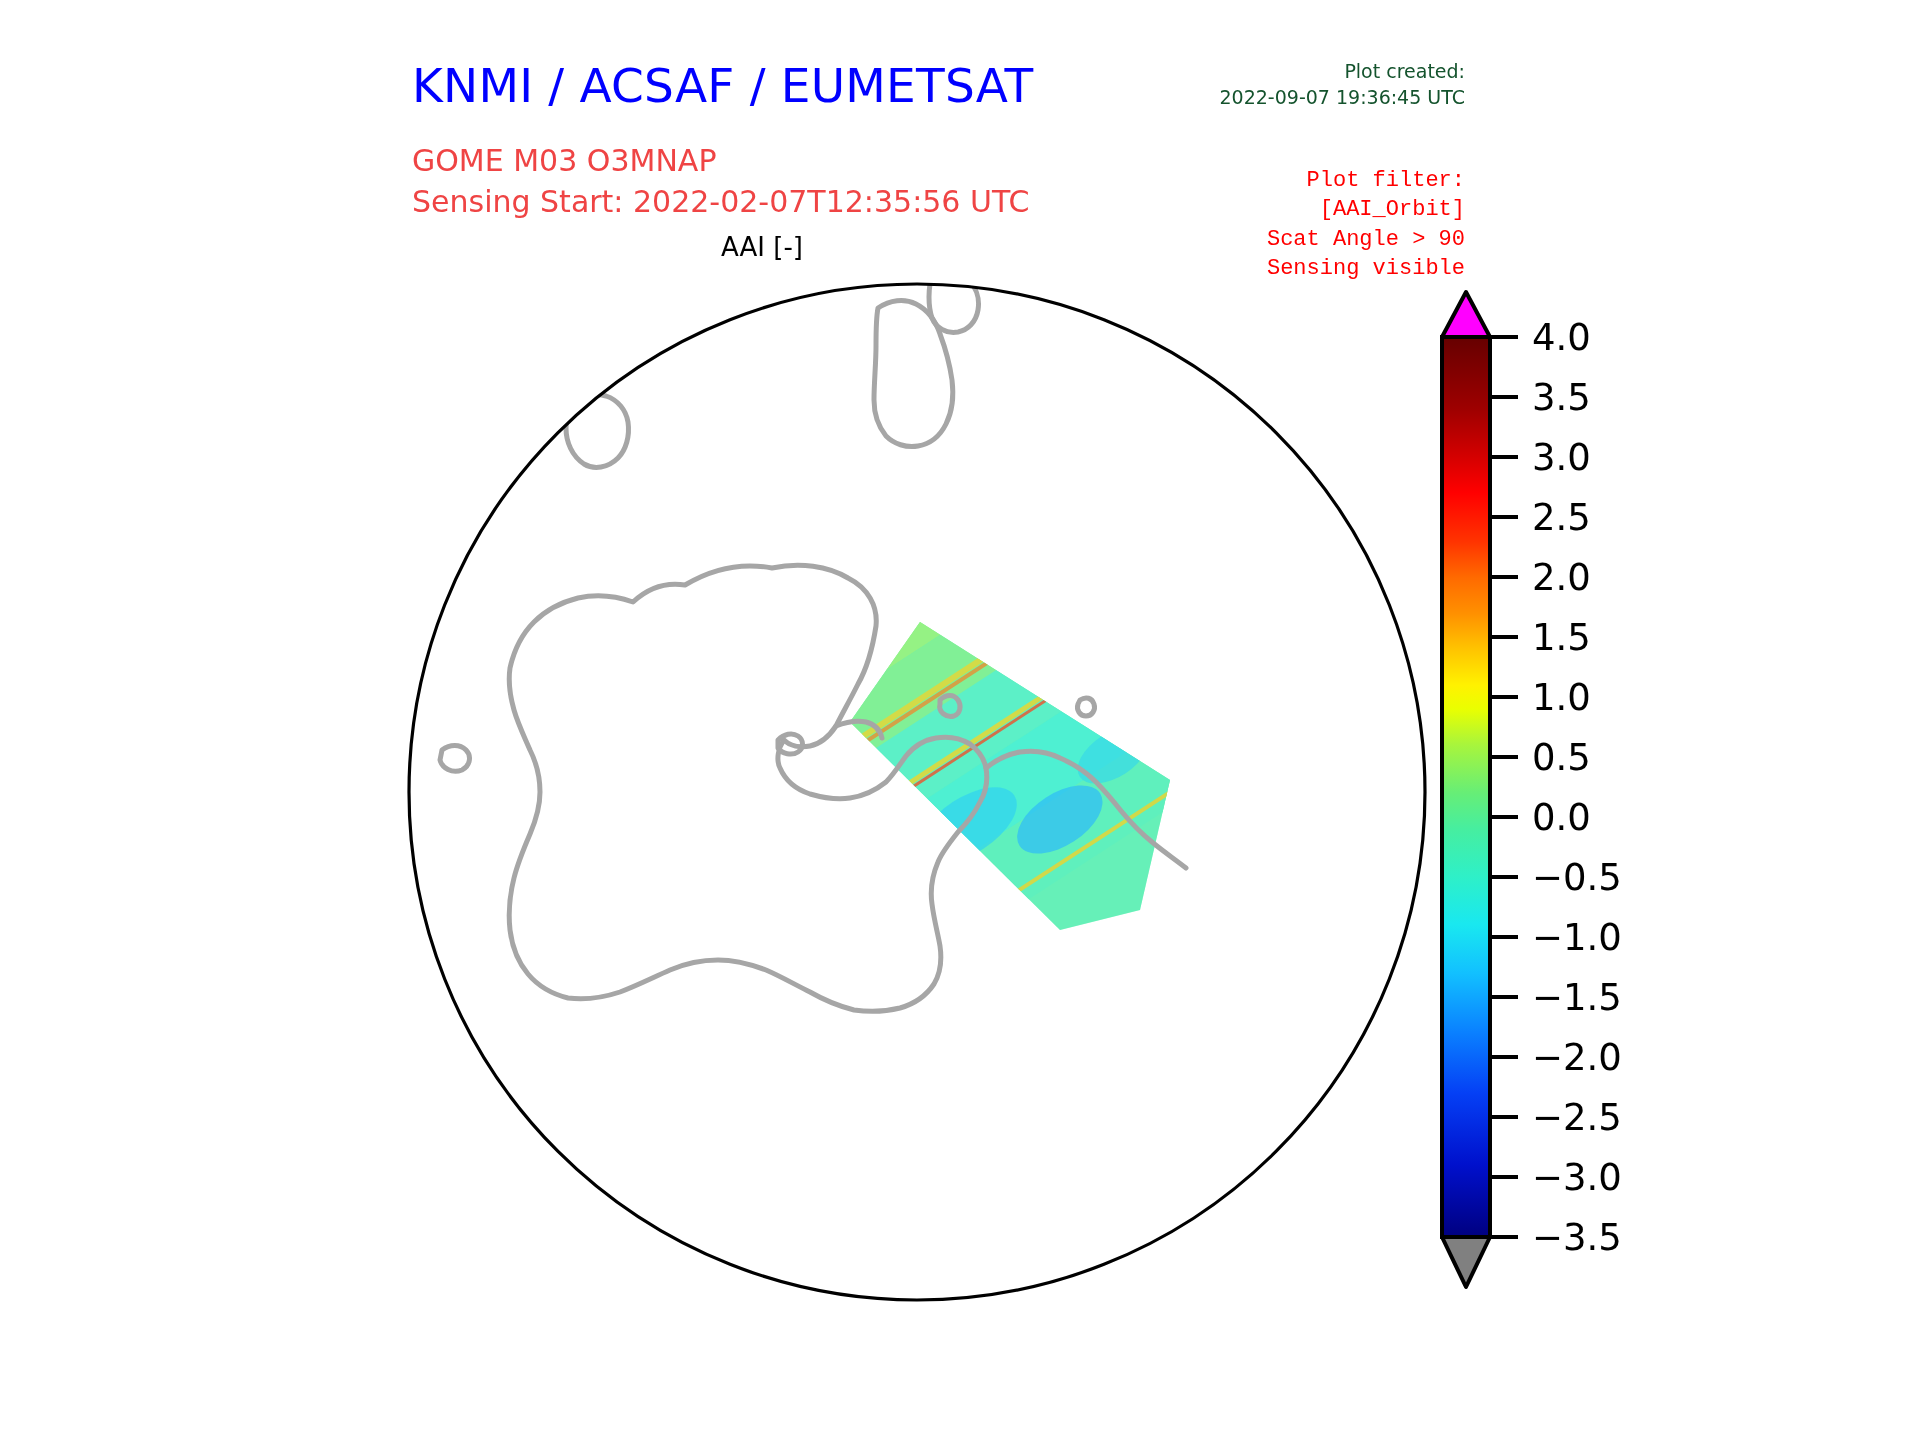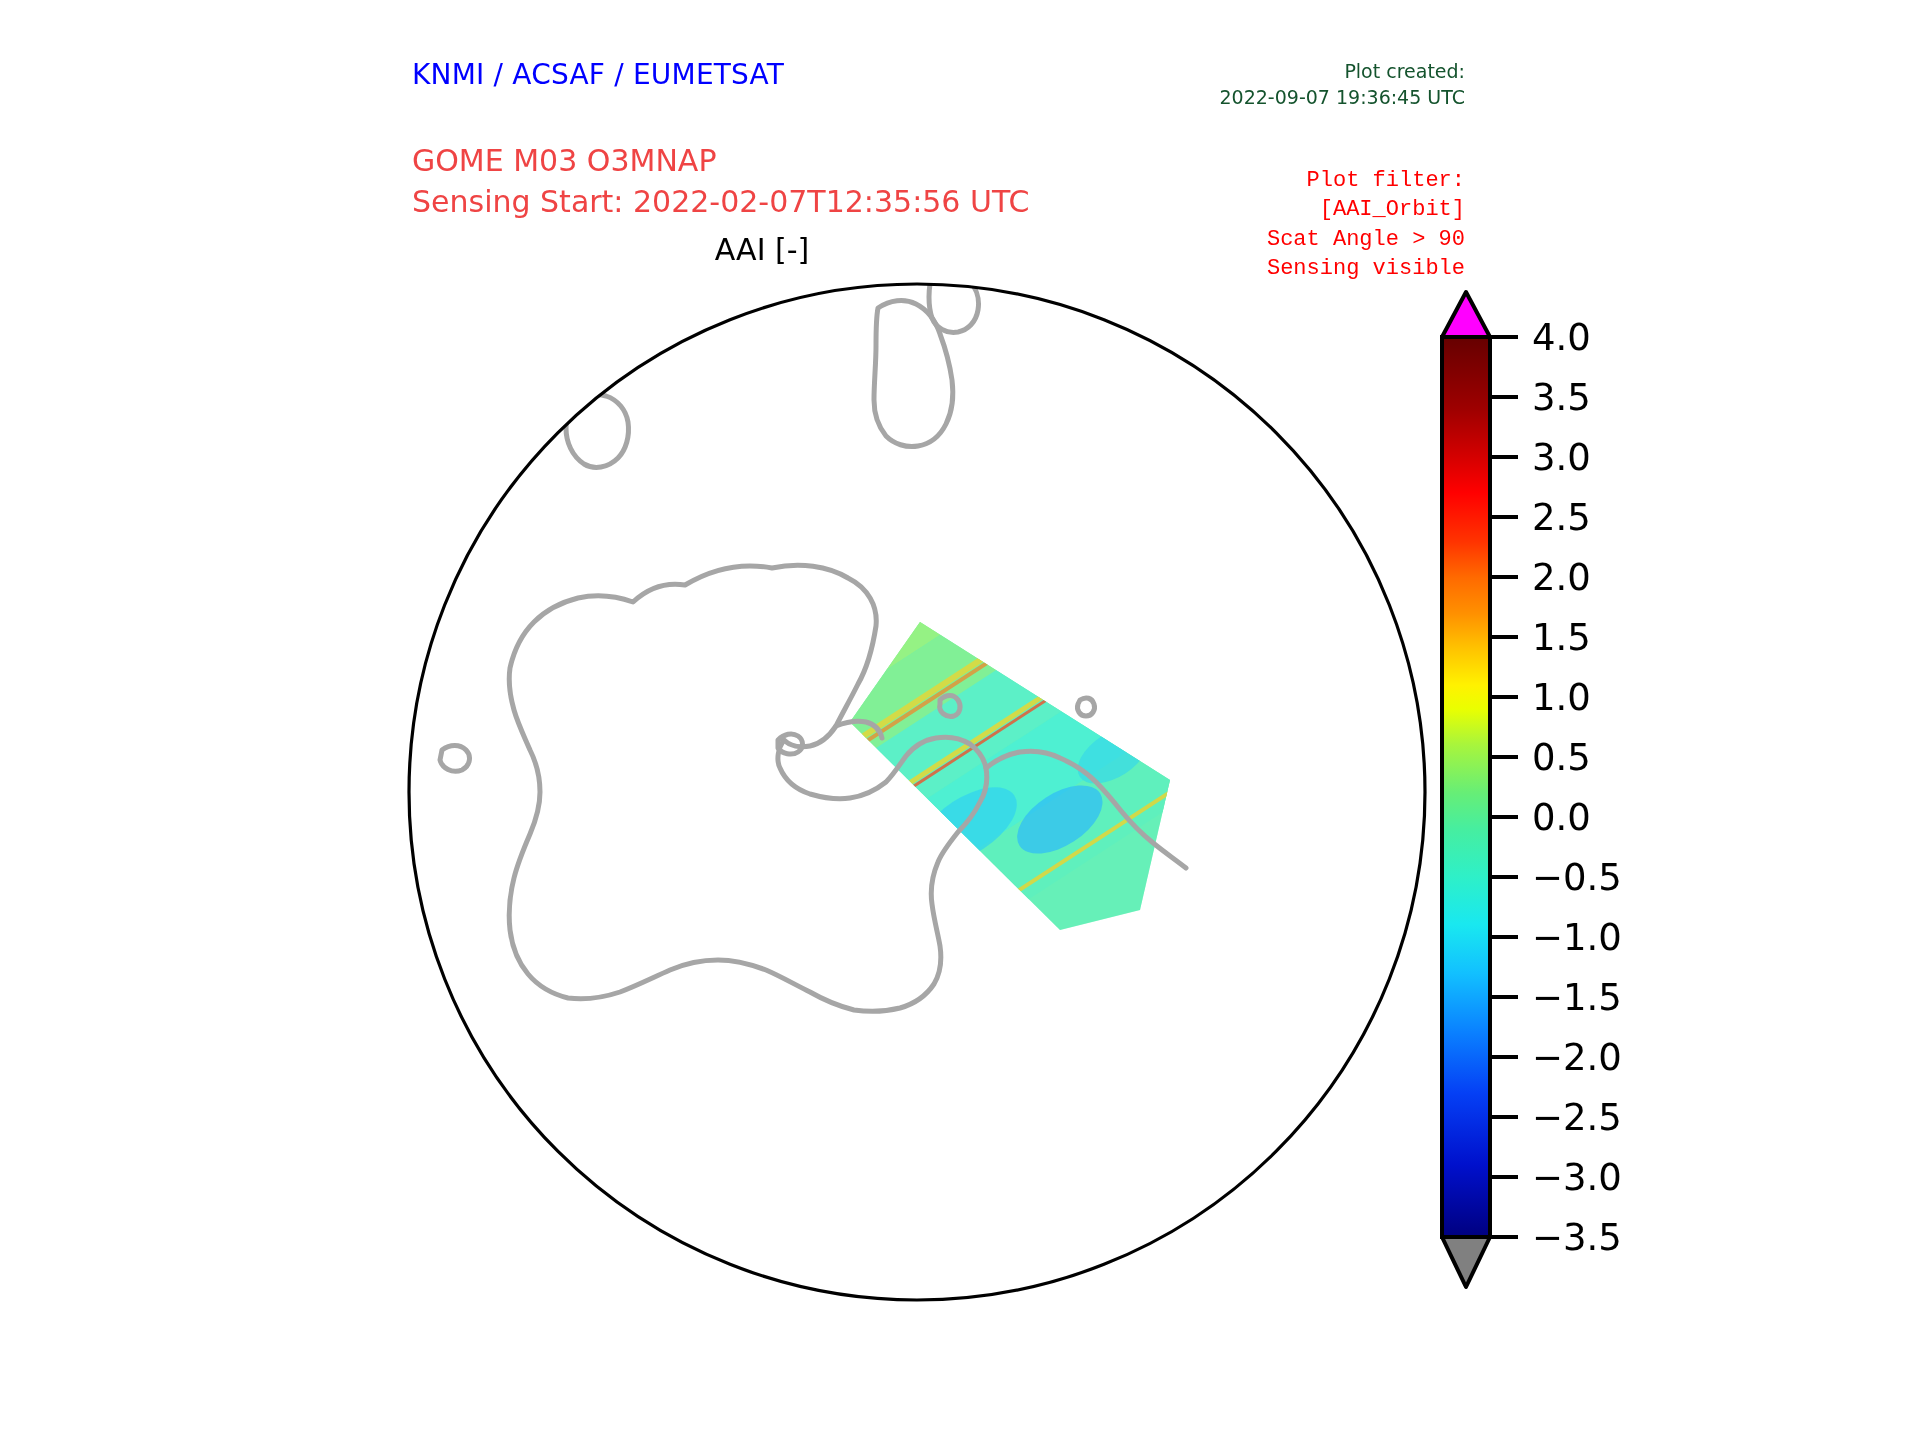--- a/index.html
+++ b/index.html
@@ -14,21 +14,21 @@
     background: #ffffff;
     font-family: "DejaVu Sans", "Liberation Sans", sans-serif;
     overflow: hidden;
   }
 
   
   .hdr-org {
     position: absolute;
     left: 412px;
     top: 58px;
-    font-size: 28px;
+    font-size: 47px;
     color: #0000ff;
     white-space: nowrap;
     letter-spacing: 0.2px;
   }
   .created-block {
     position: absolute;
     right: 455px;
     top: 58px;
     text-align: right;
     font-size: 19px;
@@ -44,21 +44,21 @@
     color: #ef4444;
     line-height: 1.37;
     white-space: nowrap;
   }
   .sub-center {
     position: absolute;
     left: 412px;
     top: 232px;
     width: 700px;
     text-align: center;
-    font-size: 30px;
+    font-size: 26px;
     color: #000000;
     white-space: nowrap;
   }
   .filter-block {
     position: absolute;
     right: 455px;
     top: 166px;
     text-align: right;
     font-size: 22px;
     color: #ff0000;

